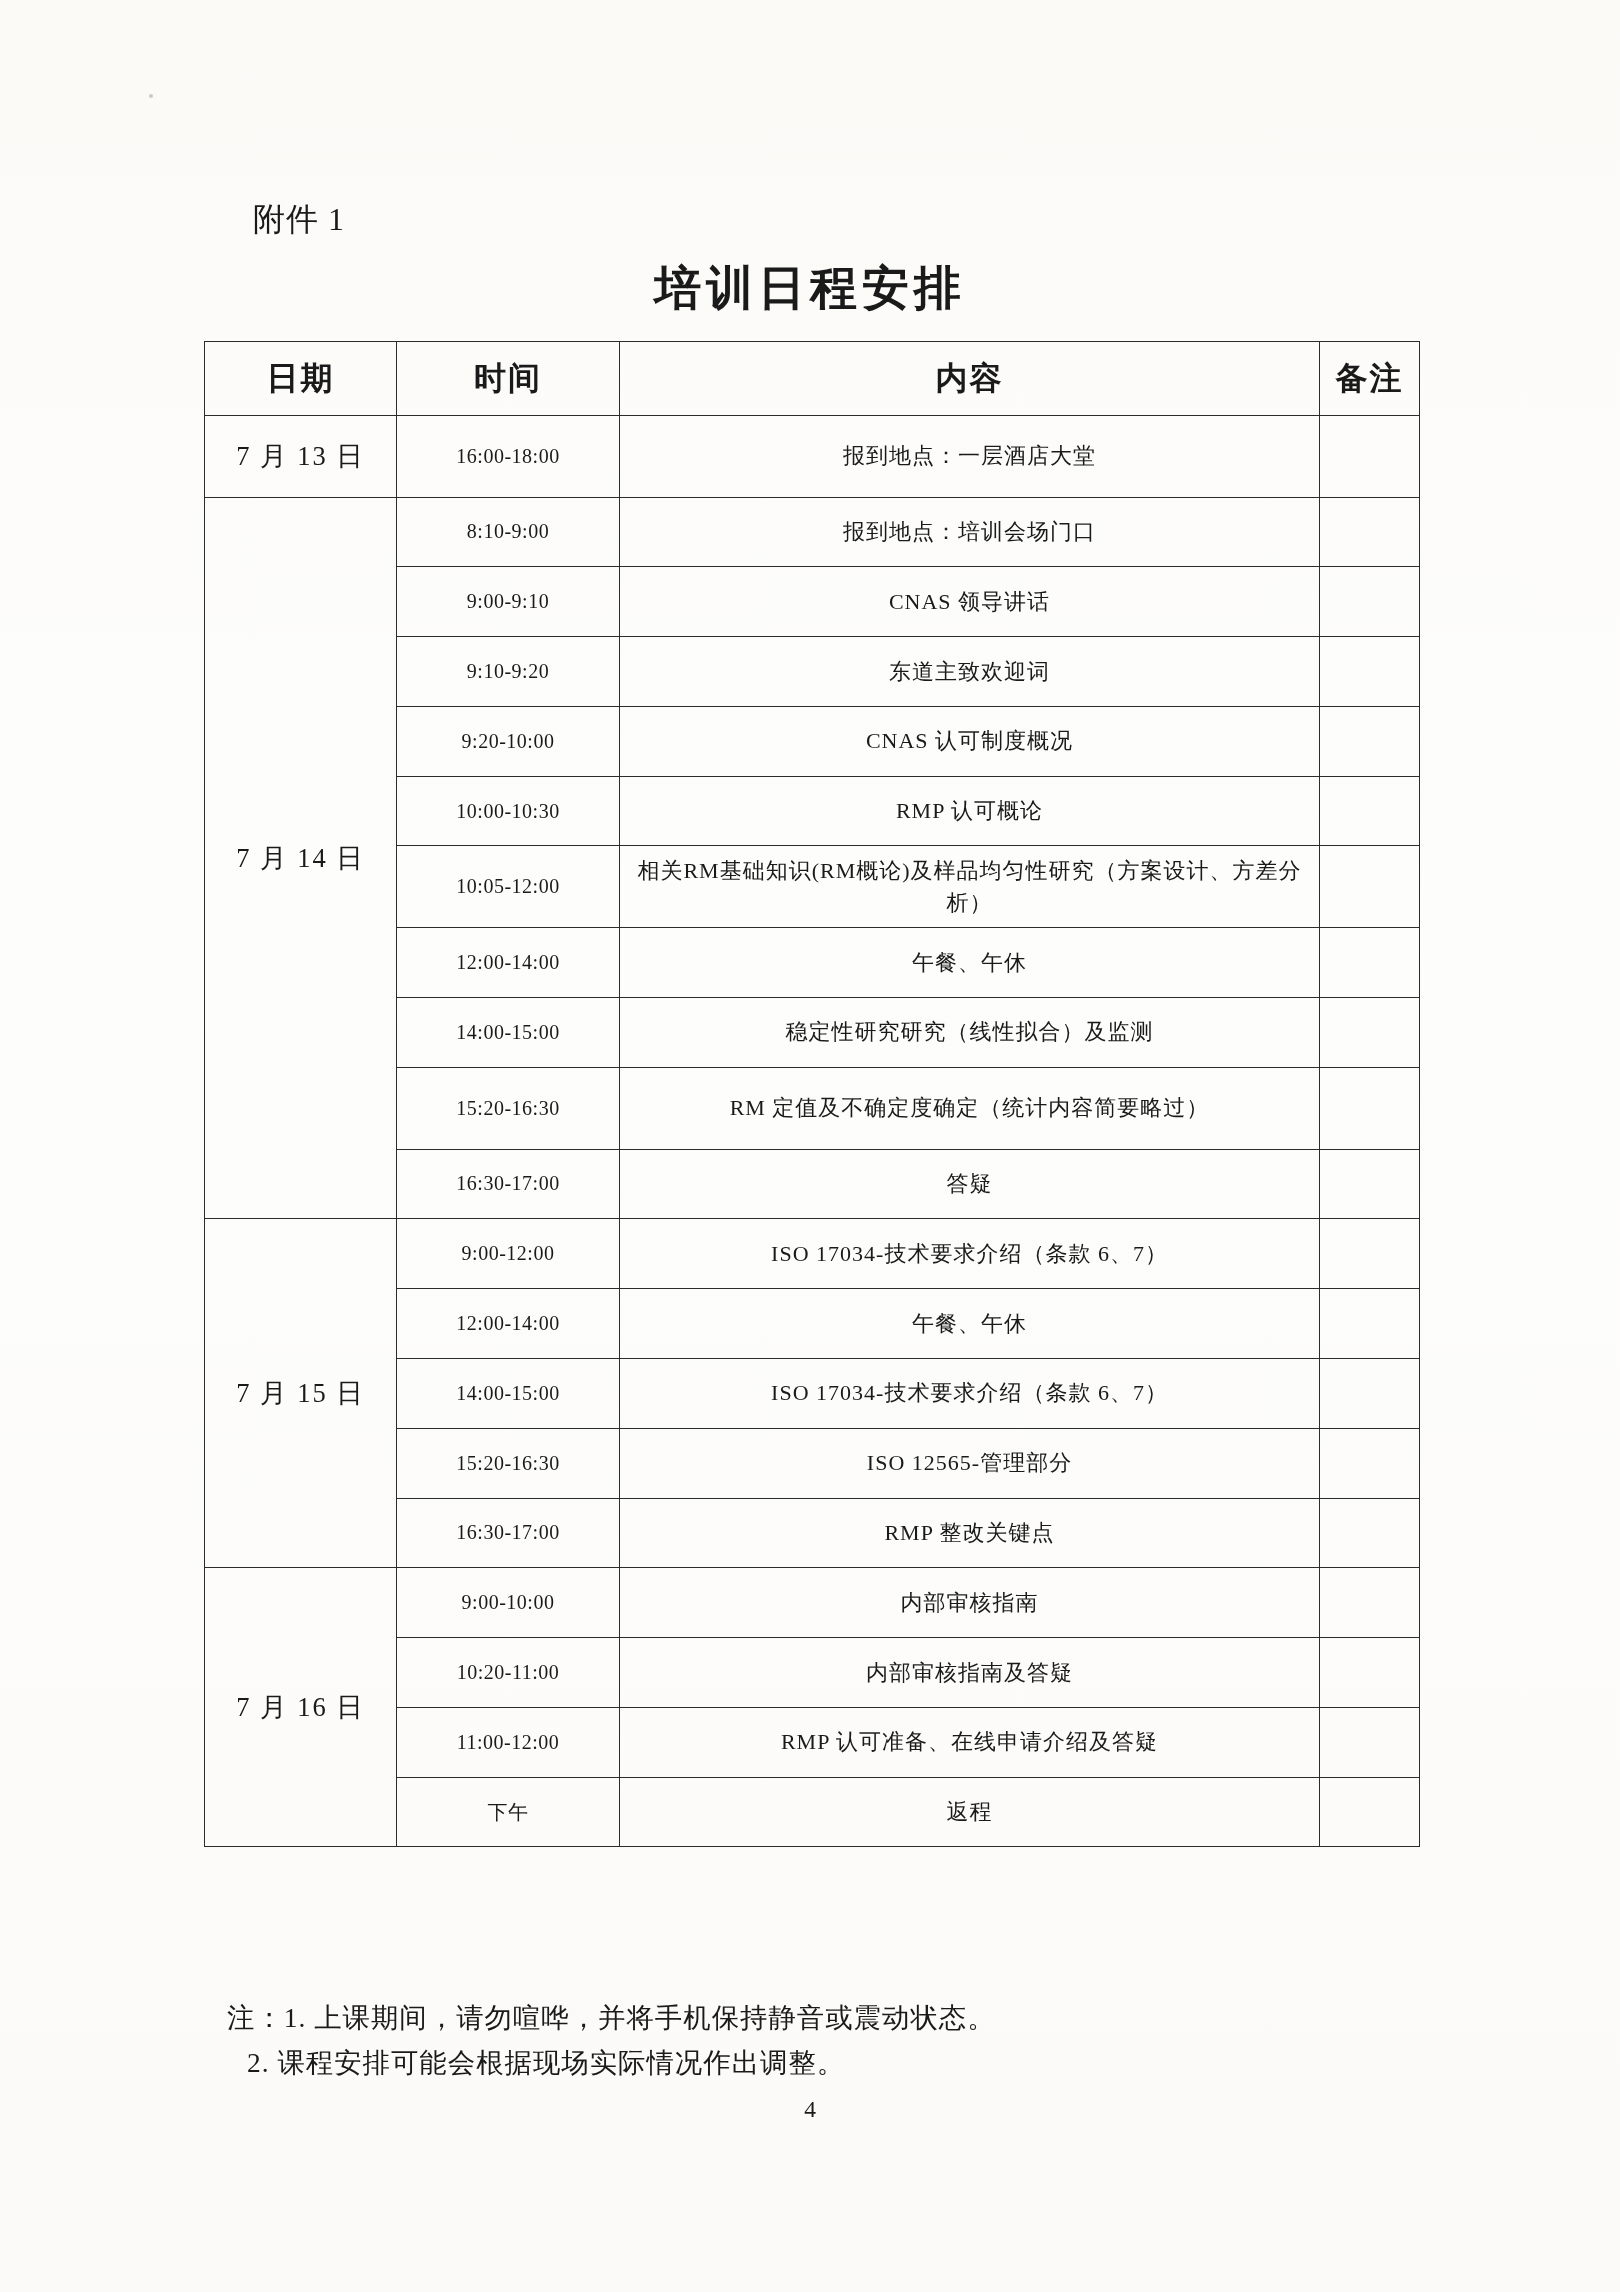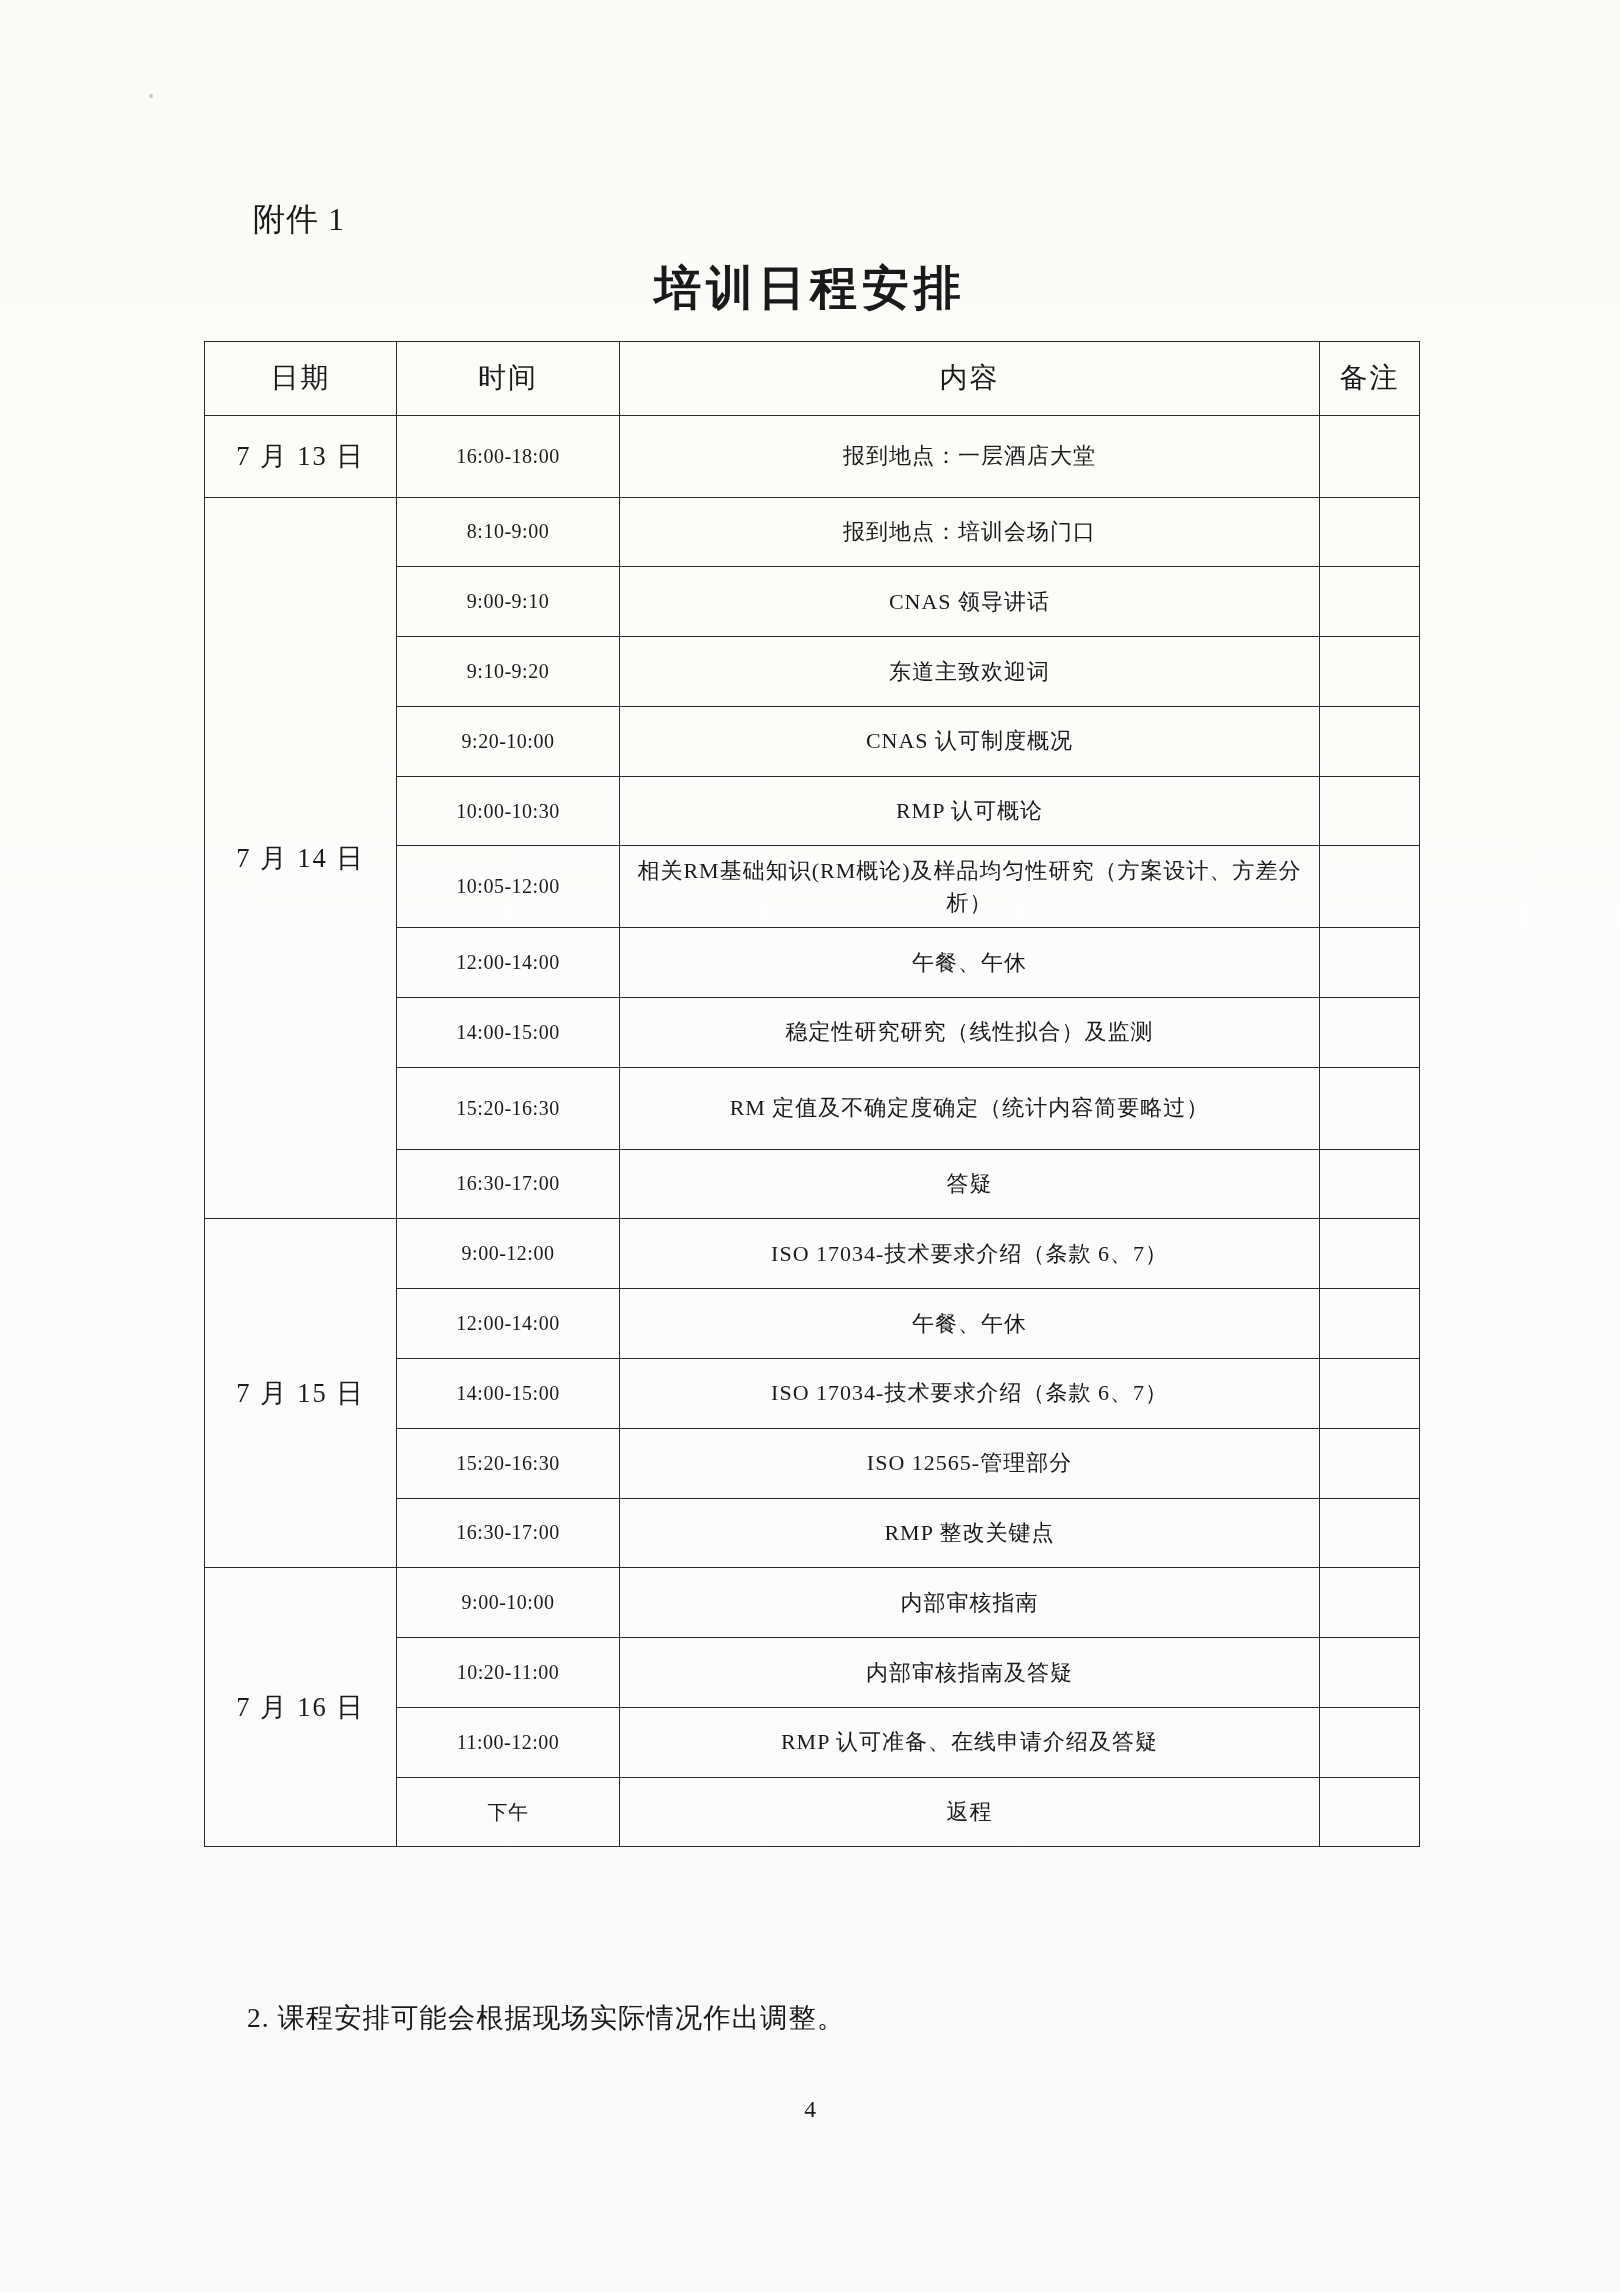--- a/index.html
+++ b/index.html
@@ -61,22 +61,23 @@
     border: 1.5px solid #2b2b2b;
     text-align: center;
     vertical-align: middle;
     padding: 5.9px 3.9px;
     font-weight: normal;
     line-height: 1.45;
     font-family: "Liberation Serif", "DejaVu Serif", serif;
   }
   table.schedule thead th {
     height: 61px;
-    font-size: 28px;
+    font-size: 32px;
     letter-spacing: 2px;
+    font-weight: bold;
   }
   .col-date  { width: 192px; }
   .col-time  { width: 223px; }
   .col-topic { width: 700px; }
   .col-note  { width: 100px; }
 
   td.date-cell {
     font-size: 26.5px;
     letter-spacing: 2px;
   }
@@ -254,18 +255,19 @@
       </tr>
       <tr>
         <td class="time-cell row-std">下午</td>
         <td class="topic-cell row-std">返程</td>
         <td class="row-std"></td>
       </tr>
     </tbody>
   </table>
 
   <div class="notes">
+    <span>注：1. 上课期间，请勿喧哗，并将手机保持静音或震动状态。</span>
     <span class="note-line-2">2. 课程安排可能会根据现场实际情况作出调整。</span>
   </div>
 
   <div class="page-number">4</div>
 </div>
 
 
 </body></html>

